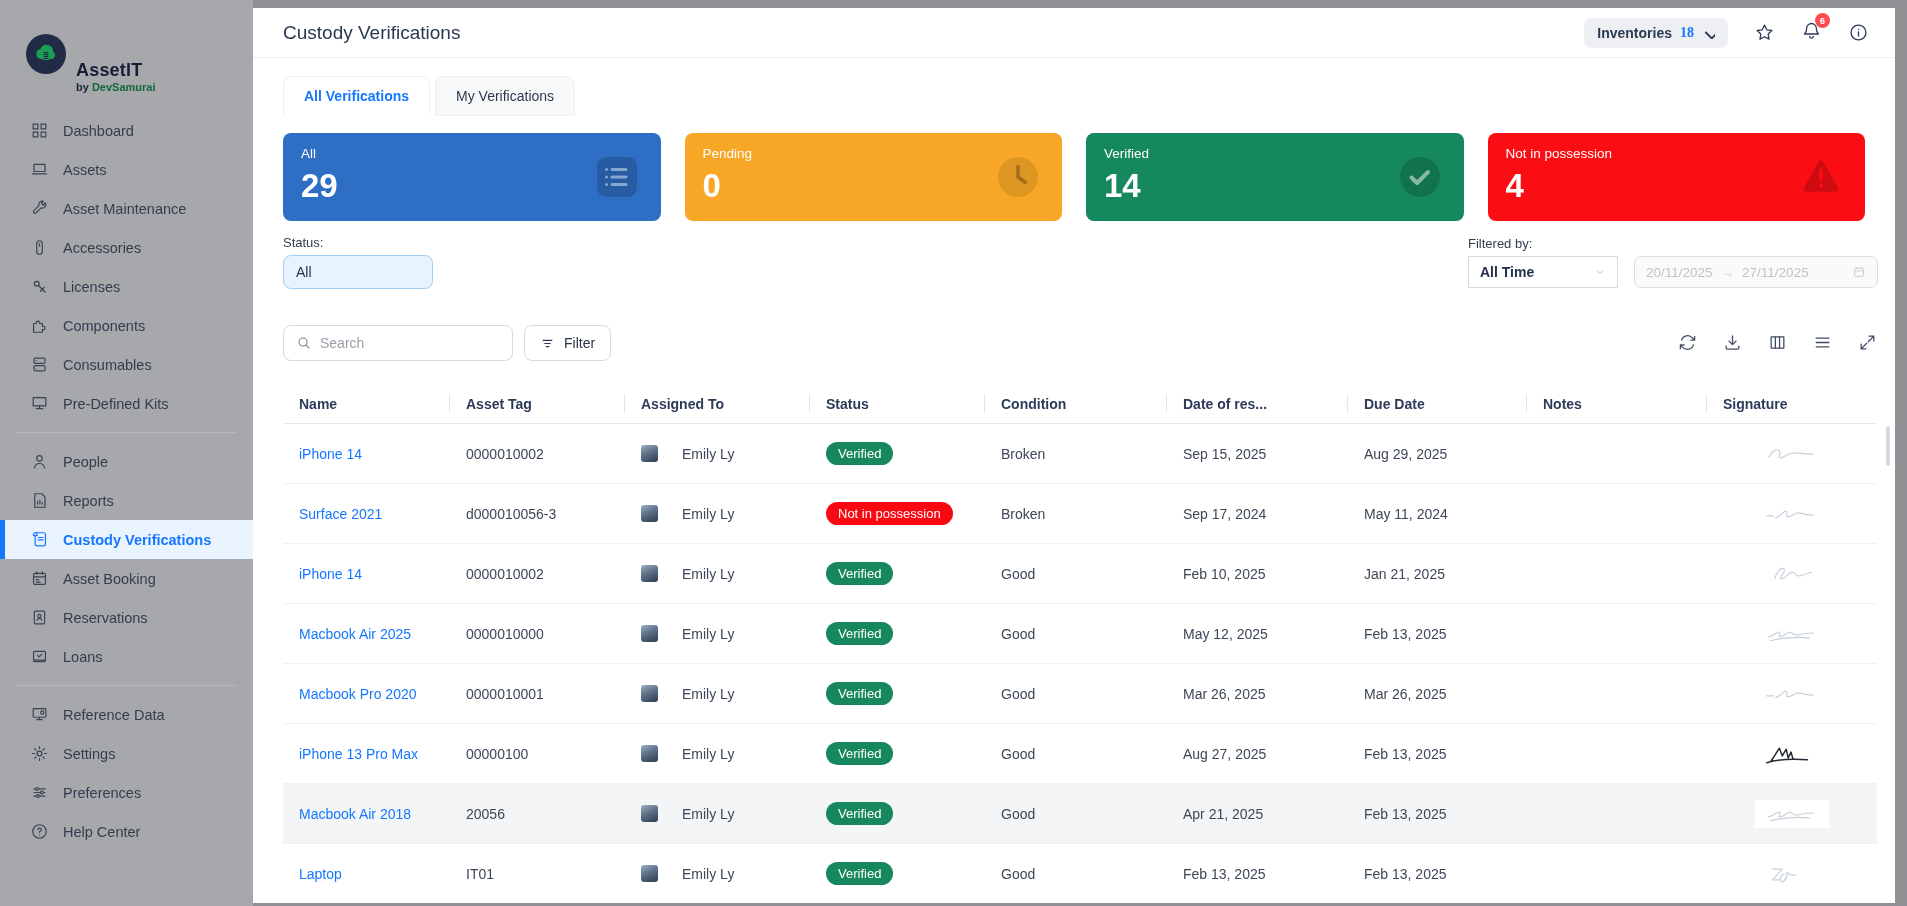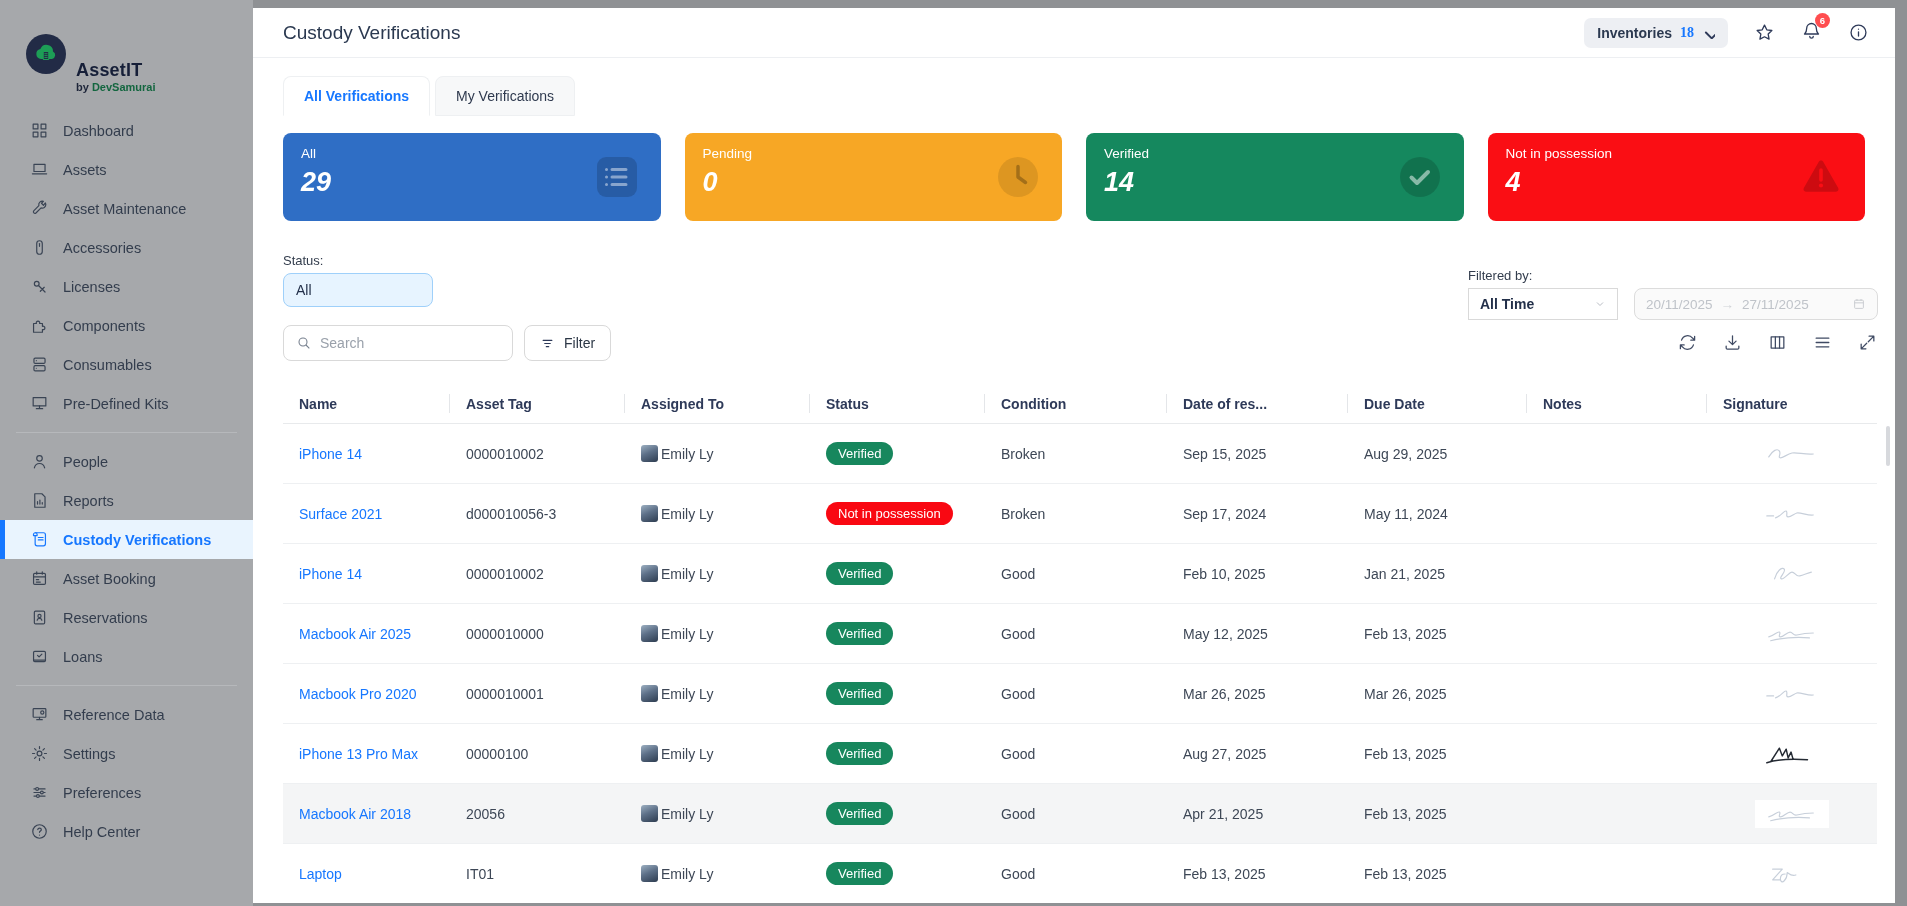--- a/index.html
+++ b/index.html
@@ -37,26 +37,26 @@
   
   .tabs { display:flex; gap:5px; padding:18px 40px 0 30px; }
   .tab { height:40px; display:flex; align-items:center; padding:0 20px; border:1px solid #eef0f2; border-radius:8px 8px 0 0; font-size:14px; cursor:pointer; }
   .tab.active { background:#fff; color:#1677ff; font-weight:700; border-bottom-color:#fff; }
   .tab.inactive { background:#f7f8f9; color:#2f3a4f; }
 
   
   .cards { display:grid; grid-template-columns:repeat(4,1fr); gap:24px; margin:17px 30px 0 30px; }
   .card { height:88px; border-radius:8px; color:#fff; padding:13px 18px; position:relative; cursor:pointer; }
   .card .c-label { font-size:13.5px; font-weight:500; }
-  .card .c-value { font-size:27px; font-weight:700; margin-top:6px;font-style:italic; }
+  .card .c-value { font-size:33px; font-weight:700; margin-top:6px; }
   .card .c-icon { position:absolute; right:22px; top:50%; transform:translateY(-50%); }
 
   
   .status-block { margin:14px 30px 0 30px; }
-  .flabel { font-size:13px; color:#333d4d;margin-top:32px; }
+  .flabel { font-size:13px; color:#333d4d; }
   .status-select { margin-top:5px; width:150px; height:34px; background:#e7f4ff; border:1px solid #9fd0fa; border-radius:8px; display:flex; align-items:center; padding:0 12px; font-size:14px; color:#23304a; cursor:pointer; }
   .filtered-by { position:absolute; left:1215px; top:228px; }
   .fb-controls { display:flex; gap:16px; margin-top:5px; }
   .select-box { width:150px; height:32px; background:#fff; border:1px solid #d9d9d9; border-radius:0; display:flex; align-items:center; justify-content:space-between; padding:0 11px; font-size:14px; font-weight:600; color:#23304a; cursor:pointer; }
   .select-box svg { width:12px; height:12px; stroke:#b9bdc4; stroke-width:2; fill:none; }
   .date-range { width:244px; height:32px; background:#fafafa; border:1px solid #dcdcdc; border-radius:8px; display:flex; align-items:center; gap:8px; padding:0 11px; font-size:13.5px; color:#bfc3c9; }
   .date-range .arrow { color:#cfd2d6; }
   .date-range svg { width:14px; height:14px; stroke:#c3c7cc; stroke-width:1.5; fill:none; margin-left:auto; }
 
   
@@ -73,21 +73,21 @@
   
   .tbl { position:absolute; left:30px; right:18px; top:376px; }
   .tbl-header { display:grid; grid-template-columns:167px 175px 185px 175px 182px 181px 179px 180px 170px; height:40px; border-bottom:1px solid #e8eaec; }
   .th { position:relative; display:flex; align-items:center; padding-left:16px; font-size:14px; font-weight:700; color:#2e3a59; }
   .th:not(:last-child)::after { content:""; position:absolute; right:0; top:10px; bottom:10px; width:1px; background:#e4e6e9; }
   .th:first-child { padding-left:16px; }
   .tbl-row { display:grid; grid-template-columns:167px 175px 185px 175px 182px 181px 179px 180px 170px; height:60px; border-bottom:1px solid #eef0f2; cursor:pointer; }
   .tbl-row.hl { background:#f4f5f6; }
   .td { display:flex; align-items:center; padding-left:16px; font-size:14px; color:#3d4756; overflow:hidden; white-space:nowrap; }
   .td.name a { color:#1677ff; text-decoration:none; }
-  .assignee { display:flex; align-items:center; gap:3px; }
+  .assignee { display:flex; align-items:center; gap:24px; }
   .avatar { width:17px; height:17px; border-radius:3px; background:linear-gradient(155deg,#9db0c2 0%,#5d7088 45%,#2d3c50 100%); flex:0 0 auto; }
   .pill { color:#fff; font-size:13px; font-weight:500; padding:4px 12px; border-radius:13px; white-space:nowrap; }
   .td.sig { justify-content:center; padding-left:0; }
   .sigbox { background:#fff; padding:1px 6px; }
   .sigbox svg { display:block; width:62px; height:26px; fill:none; stroke-linecap:round; stroke-linejoin:round; }
 
   .scroll-thumb { position:absolute; right:5px; top:418px; width:4px; height:40px; border-radius:2px; background:#d7d9dd; }
 </style>
 </head>
 <body>

